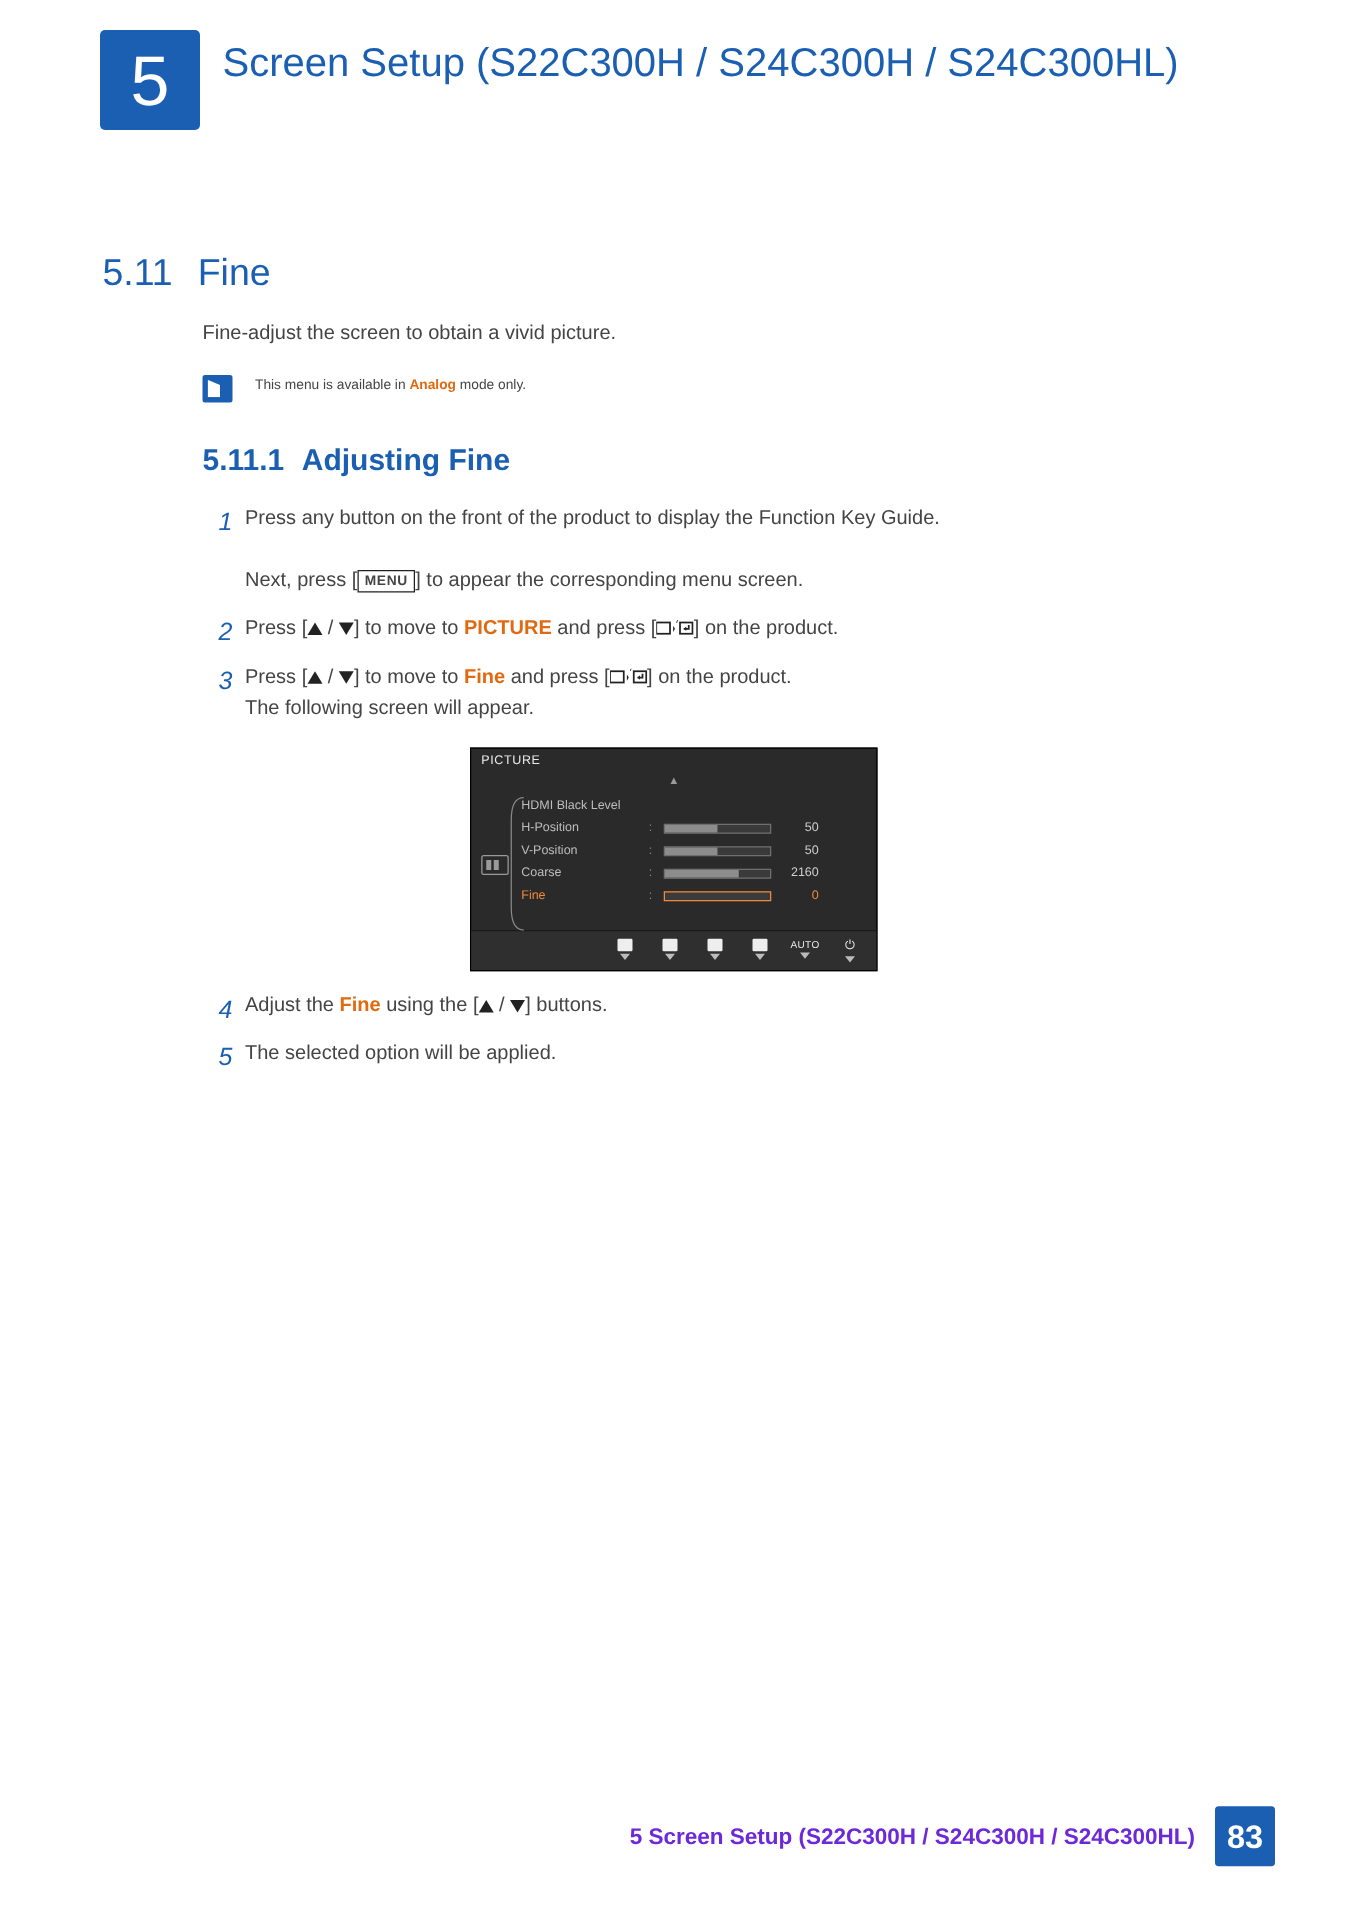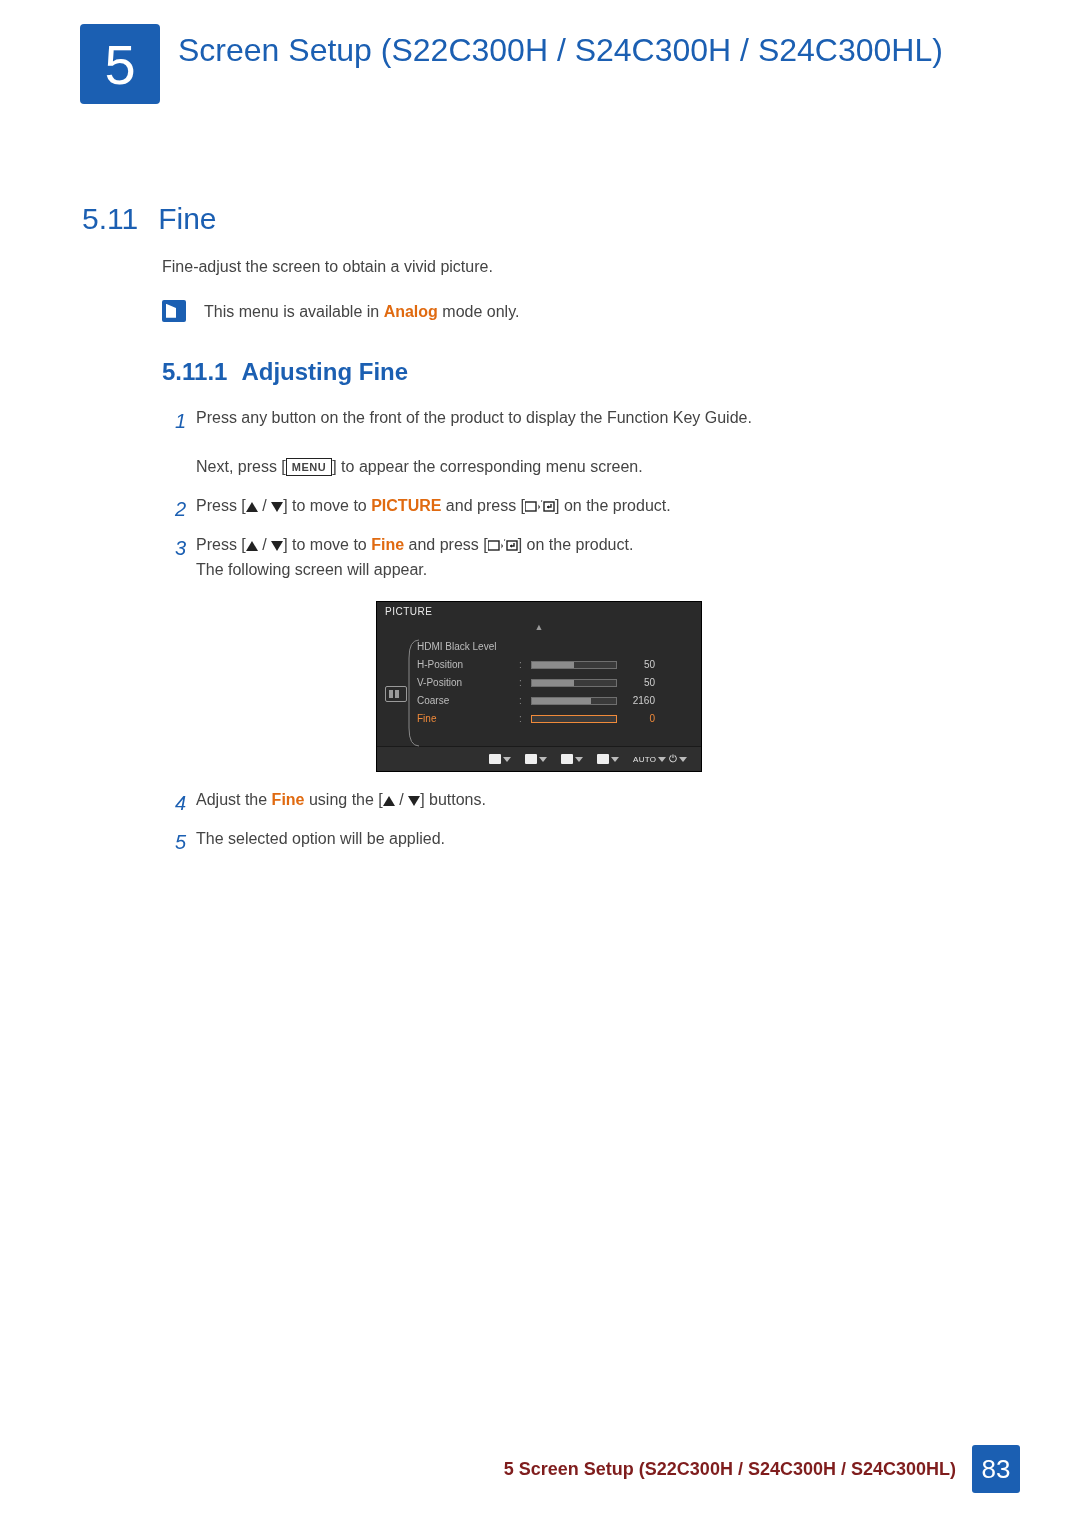--- a/index.html
+++ b/index.html
@@ -55,21 +55,21 @@
   }
   .note-icon {
     width: 24px; height: 22px; background: #1b5fb2;
     position: relative; border-radius: 2px;
     flex: 0 0 24px;
   }
   .note-icon::after{
     content:""; position:absolute; left:4px; top:4px; width:10px; height:14px;
     background:#fff; clip-path: polygon(0 0,100% 30%,100% 100%,0 100%);
   }
-  .note-text { font-size: 16px; color: #444; }
+  .note-text { font-size: 11px; color: #444; }
   .orange { color: #e06a10; font-weight: 700; }
   .sshead {
     color: #1b5fb2; font-size: 24px; font-weight: 600;
     margin-bottom: 16px;
     display:flex; gap:14px;
   }
   ol.steps { list-style: none; counter-reset: none; margin-left: 0; padding-left: 0;}
   ol.steps > li { position: relative; padding-left: 34px; margin-bottom: 14px; font-size: 16px; }
   .step-num {
     position: absolute; left: 0; top: 0;
@@ -116,31 +116,31 @@
   }
   .osd-bar > i { display:block; height:100%; background:#8c8c8c; }
   .osd-val { width: 32px; text-align:right; color:#cfcfcf; font-size:10px;}
   .osd-row.sel .osd-label, .osd-row.sel .osd-val { color:#f08a3a; }
   .osd-row.sel .osd-bar { border-color:#f08a3a; }
   .osd-row.sel .osd-bar > i { background:#f08a3a; }
   .osd-foot {
     display:flex; justify-content:flex-end; gap:14px; padding:6px 10px 6px 10px;
     border-top:1px solid #1a1a1a; background:#2f2f2f;
   }
-  .osd-foot .f { width:22px; display:flex; flex-direction:row; align-items:center; gap:2px; color:#e8e8e8; font-size:9px;}
+  .osd-foot .f { width:22px; display:flex; flex-direction:column; align-items:center; gap:2px; color:#e8e8e8; font-size:9px;}
   .osd-foot .f .sq { width:12px; height:10px; background:#eee; border-radius:1px; position:relative;}
   .osd-foot .f .auto { font-size:8px; letter-spacing:.3px; }
   .osd-foot .dn { width:0;height:0;border-left:4px solid transparent;border-right:4px solid transparent;border-top:5px solid #bbb;}
 
   .footer {
     position:absolute; bottom:34px; right:60px; display:flex; align-items:center; gap:16px;
   }
-  .footer-text { color:#7f1d1d; font-size:18px; font-weight:700; }
+  .footer-text { color:#6d28d9; font-size:18px; font-weight:700; }
   .footer-badge {
-    width:48px; height:48px; background:#1b5fb2; color:#fff; font-size:26px; font-weight:400;
+    width:48px; height:48px; background:#1b5fb2; color:#fff; font-size:26px; font-weight:700;
     display:flex; align-items:center; justify-content:center; border-radius:3px;
   }
 </style>
 </head>
 <body>
 
 <div class="page">
 
   <div class="header-band">
     <div class="chapter-badge">5</div>

